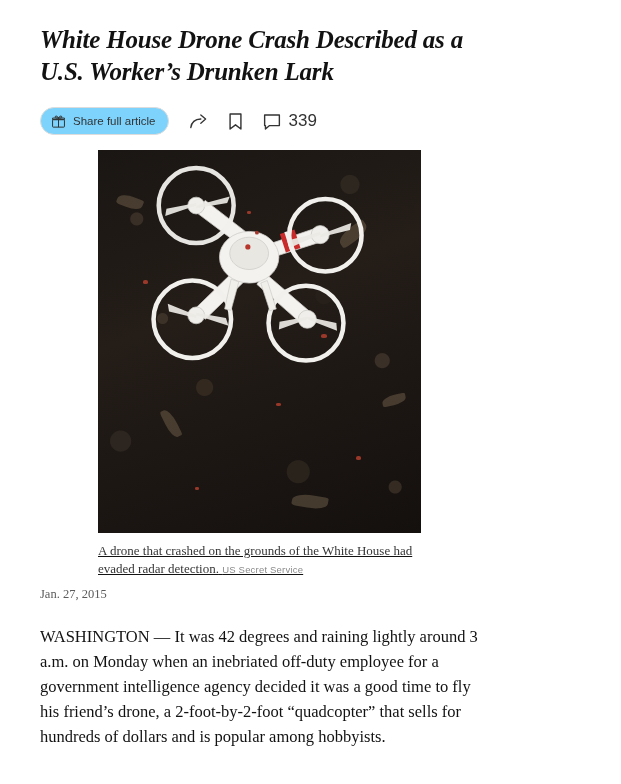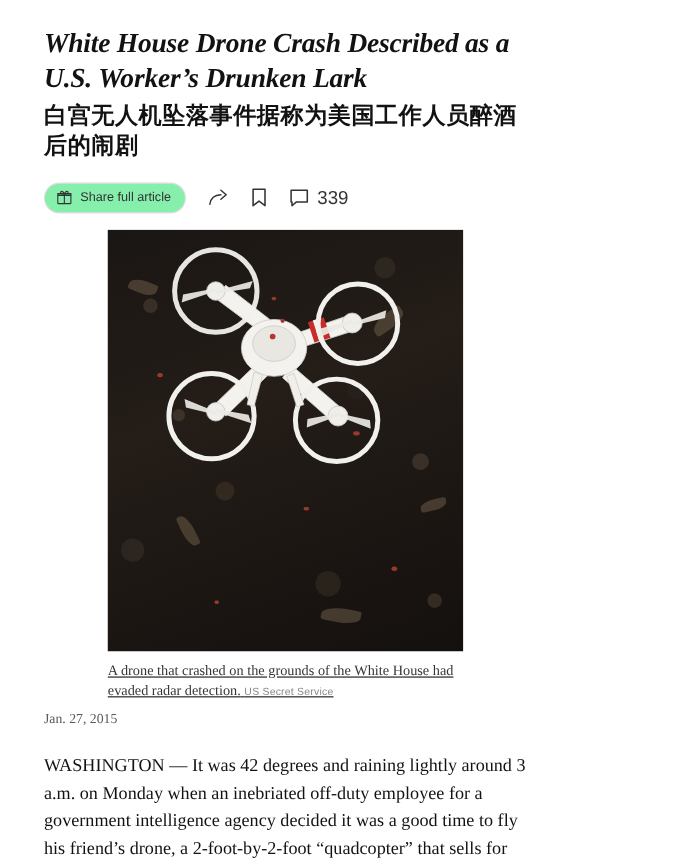--- a/index.html
+++ b/index.html
@@ -49,21 +49,21 @@
   }
   .share-pill {
     display: inline-flex;
     align-items: center;
     gap: 7px;
     border: 1px solid #dcdcdc;
     border-radius: 18px;
     height: 28px;
     padding: 0 13px 0 10px;
     box-sizing: border-box;
-    background: #86efac;
+    background: #7dd3fc;
     cursor: pointer;
   }
   .share-pill .label {
     font-family: "Liberation Sans", sans-serif;
     font-size: 11.5px;
     color: #333;
     white-space: nowrap;
   }
   .icon-btn {
     display: inline-flex;
@@ -164,21 +164,20 @@
     color: #121212;
     margin-top: 22px;
   }
 </style>
 </head>
 <body>
 
 <div class="page">
 
   <h1 class="headline">White House Drone Crash Described as a U.S. Worker’s Drunken Lark</h1>
-  <div class="headline-cn">白宫无人机坠落事件据称为美国工作人员醉酒后的闹剧</div>
 
   <div class="toolbar">
 
     <div class="share-pill">
       <span>
         <svg width="15" height="15" viewBox="0 0 24 24" fill="none" stroke="#333" stroke-width="1.6">
           <rect x="2.5" y="9" width="19" height="12" rx="1"></rect>
           <path d="M2.5 9h19V6.5h-19z"></path>
           <path d="M12 6.5V21"></path>
           <path d="M12 6.5C12 6.5 10.5 3 8 3.2 6.3 3.3 6 6.5 8.3 6.5h3.7z"></path>

